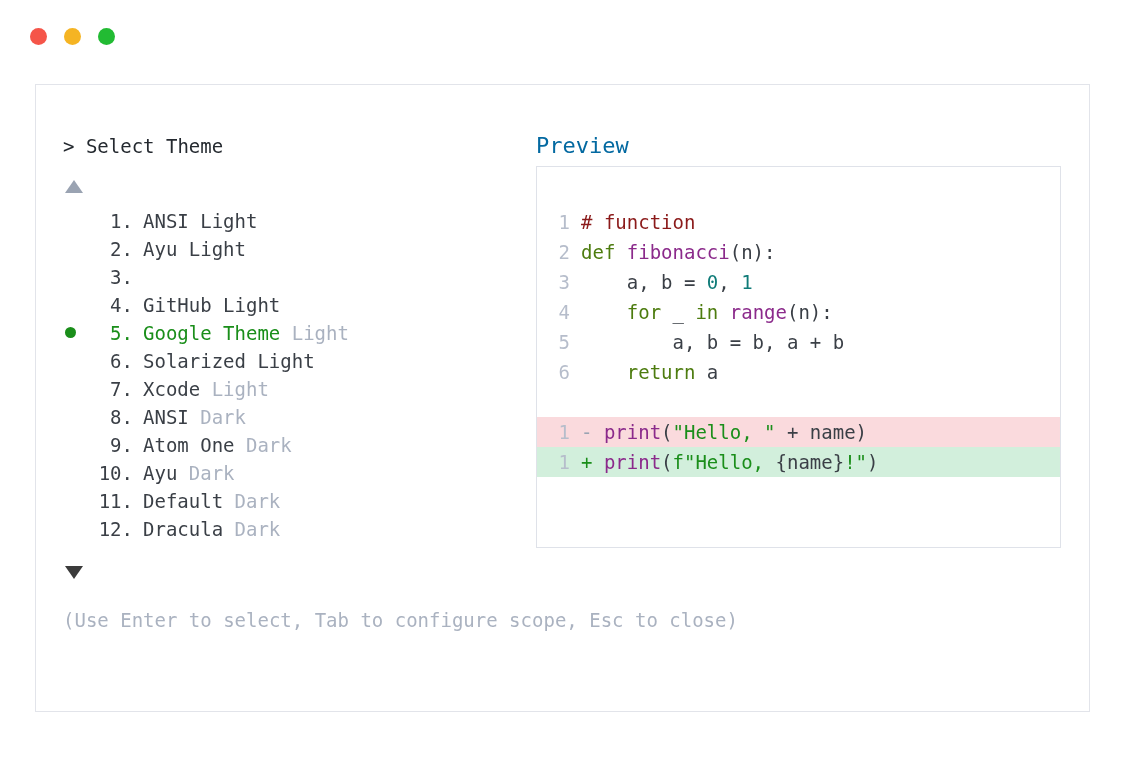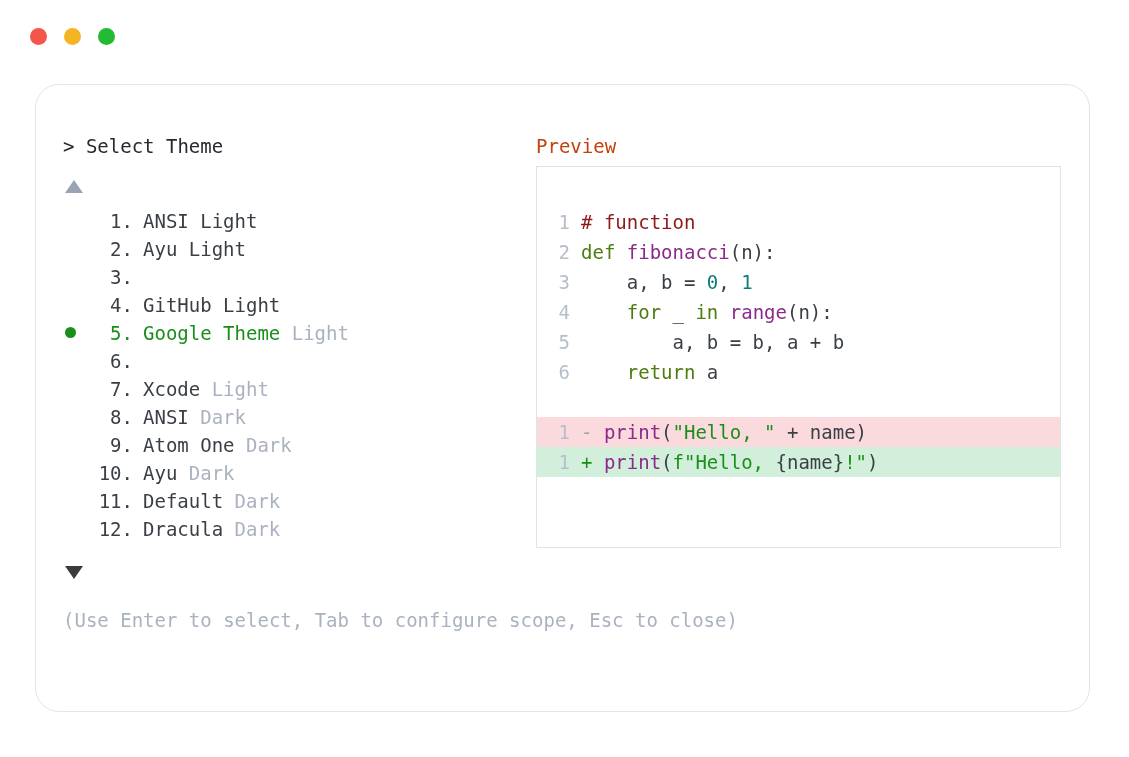--- a/index.html
+++ b/index.html
@@ -30,21 +30,21 @@
   }
   .dot { width: 17px; height: 17px; border-radius: 50%; display: block; }
 
   
   .card {
     position: absolute;
     left: 35px; top: 84px;
     width: 1055px; height: 628px;
     background: #ffffff;
     border: 1.5px solid #e2e4ea;
-    border-radius: 24px;
+    border-radius: 0;
   }
 
   
   .columns {
     position: absolute;
     left: 0; top: 0; right: 0; bottom: 0;
   }
 
   .left-col {
     position: absolute;
@@ -60,23 +60,23 @@
   .prompt {
     font-size: 19px;
     line-height: 26px;
     color: #24292f;
     letter-spacing: 0px;
     white-space: pre;
   }
   .prompt .caret { color: #24292f; }
 
   .preview-label {
-    font-size: 19px;
+    font-size: 22px;
     line-height: 26px;
-    color: #c2410c;
+    color: #0369a1;
     white-space: pre;
   }
 
   
   .arrow {
     width: 0; height: 0;
     margin-left: 2px;
   }
   .arrow-up {
     border-left: 9px solid transparent;
@@ -207,21 +207,21 @@
         <div class="arrow-row top">
           <span class="arrow arrow-up" style="border-bottom-color: rgb(154, 163, 178);"></span>
         </div>
 
         <ul class="theme-list" id="theme-list">
             <li class="theme-item"><span class="bullet-slot"></span><span class="idx">1.</span><span class="label-wrap"><span class="tname">ANSI</span><span class="tvariant"> Light</span></span></li>
             <li class="theme-item"><span class="bullet-slot"></span><span class="idx">2.</span><span class="label-wrap"><span class="tname">Ayu</span><span class="tvariant"> Light</span></span></li>
             <li class="theme-item"><span class="bullet-slot"></span><span class="idx">3.</span></li>
             <li class="theme-item"><span class="bullet-slot"></span><span class="idx">4.</span><span class="label-wrap"><span class="tname">GitHub</span><span class="tvariant"> Light</span></span></li>
             <li class="theme-item"><span class="bullet-slot"><span class="bullet"></span></span><span class="idx sel">5.</span><span class="label-wrap"><span class="tname sel">Google Theme</span><span class="tvariant muted"> Light</span></span></li>
-            <li class="theme-item"><span class="bullet-slot"></span><span class="idx">6.</span></li>
+            <li class="theme-item"><span class="bullet-slot"></span><span class="idx">6.</span><span class="label-wrap"><span class="tname">Solarized</span><span class="tvariant"> Light</span></span></li>
             <li class="theme-item"><span class="bullet-slot"></span><span class="idx">7.</span><span class="label-wrap"><span class="tname">Xcode</span><span class="tvariant muted"> Light</span></span></li>
             <li class="theme-item"><span class="bullet-slot"></span><span class="idx">8.</span><span class="label-wrap"><span class="tname">ANSI</span><span class="tvariant muted"> Dark</span></span></li>
             <li class="theme-item"><span class="bullet-slot"></span><span class="idx">9.</span><span class="label-wrap"><span class="tname">Atom One</span><span class="tvariant muted"> Dark</span></span></li>
             <li class="theme-item"><span class="bullet-slot"></span><span class="idx">10.</span><span class="label-wrap"><span class="tname">Ayu</span><span class="tvariant muted"> Dark</span></span></li>
             <li class="theme-item"><span class="bullet-slot"></span><span class="idx">11.</span><span class="label-wrap"><span class="tname">Default</span><span class="tvariant muted"> Dark</span></span></li>
             <li class="theme-item"><span class="bullet-slot"></span><span class="idx">12.</span><span class="label-wrap"><span class="tname">Dracula</span><span class="tvariant muted"> Dark</span></span></li>
           </ul>
 
         <div class="arrow-row bottom">
           <span class="arrow arrow-down" style="border-top-color: rgb(59, 59, 59);"></span>

